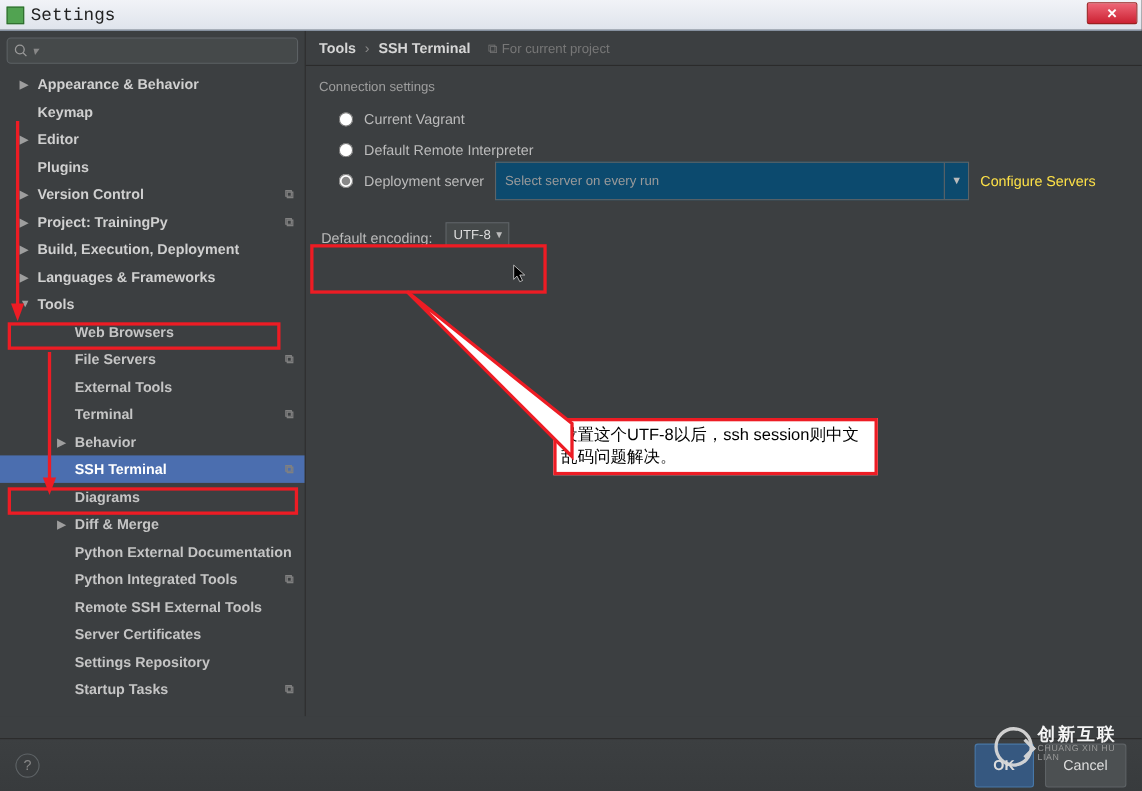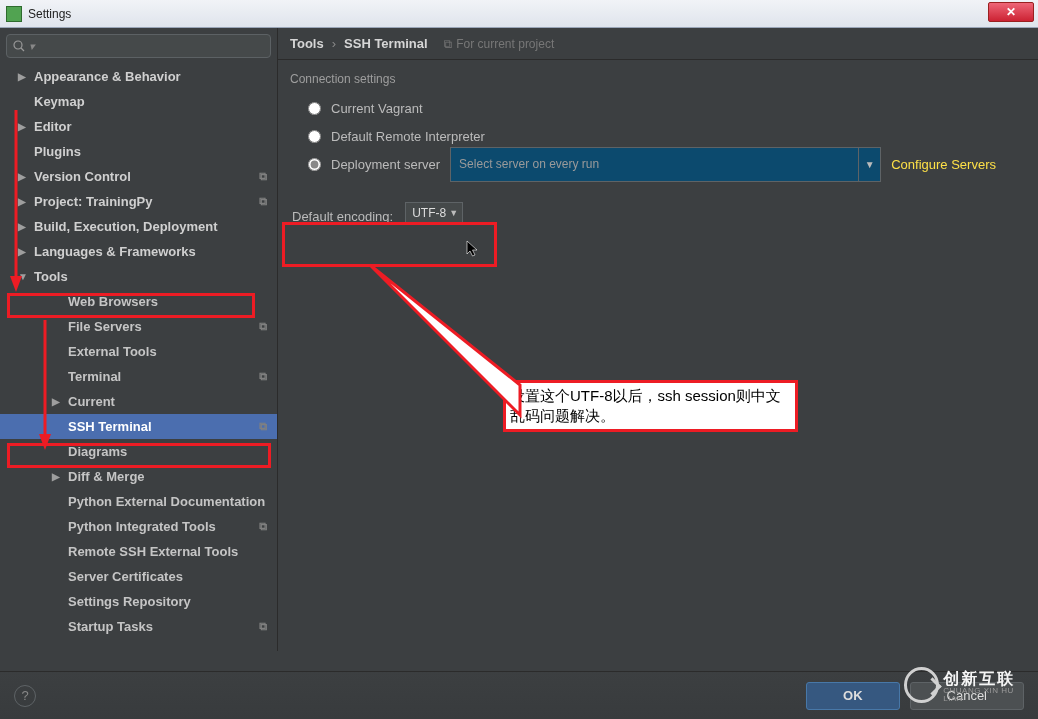--- a/index.html
+++ b/index.html
@@ -1,21 +1,21 @@
 <!DOCTYPE html>
 <html><head>
 <meta charset="utf-8">
 <style>
   * { margin:0; padding:0; box-sizing:border-box; font-family:"Segoe UI", Arial, sans-serif; }
   body { background:#3c3f41; width:1038px; height:719px; overflow:hidden; position:relative; }
 
   
   .titlebar { height:28px; background:linear-gradient(#f1f3f7,#dfe4ec); display:flex; align-items:center; padding:0 6px; border-bottom:1px solid #9aa6b8; position:relative; }
   .titlebar .appicon { width:16px; height:16px; background:#51a351; border:1px solid #2e6b2e; margin-right:6px; }
-  .titlebar .title { font-size:12px; color:#222; }
+  .titlebar .title { font-size:16px; color:#222;font-family:Liberation Mono, monospace; }
   .titlebar .close { position:absolute; right:4px; top:2px; width:46px; height:20px; background:linear-gradient(#e67,#c23); border:1px solid #9a2020; border-radius:2px; display:flex; align-items:center; justify-content:center; color:#fff; font-size:12px; font-weight:bold; }
 
   
   .content { display:flex; height:623px; }
 
   
   .sidebar { width:278px; background:#3c3f41; border-right:1px solid #2b2b2b; display:flex; flex-direction:column; }
   .searchbox { margin:6px; height:24px; background:#45494a; border:1px solid #5c6164; border-radius:4px; display:flex; align-items:center; padding:0 6px; color:#aaa; font-size:12px; }
   .searchbox svg { margin-right:4px; }
   .tree { flex:1; overflow:auto; font-size:13px; color:#c5c5c5; }
@@ -53,26 +53,26 @@
   .hl-note  { left:503px; top:380px; width:295px; height:52px; background:#fff; }
   .note-text { position:absolute; left:510px; top:386px; width:280px; font-size:15px; color:#000; line-height:1.3; font-family:"Microsoft YaHei","SimSun",sans-serif; background:#fff; }
 
   
   .red-arrow { position:absolute; pointer-events:none; }
 
   
   .bottombar { position:absolute; left:0; right:0; bottom:0; height:48px; border-top:1px solid #2b2b2b; background:linear-gradient(#3c3f41,#383b3d); display:flex; align-items:center; padding:0 14px; justify-content:space-between; }
   .help { width:22px; height:22px; border-radius:50%; border:1px solid #5e6366; color:#888; display:flex; align-items:center; justify-content:center; font-size:13px; }
   .buttons { display:flex; gap:10px; align-items:center; }
-  .btn { height:28px; padding:0 36px; border-radius:3px; border:1px solid #5e6366; color:#ddd; font-size:13px; display:flex; align-items:center; cursor:pointer; }
+  .btn { height:40px; padding:0 16px; border-radius:3px; border:1px solid #5e6366; color:#ddd; font-size:13px; display:flex; align-items:center; cursor:pointer; }
   .btn.ok { background:#365880; border-color:#4878a8; font-weight:bold; }
   .btn.cancel { background:#4c5052; }
 
   
-  .watermark { position:absolute; right:4px; bottom:16px; width:130px; height:42px; display:flex; align-items:flex-end; gap:4px; opacity:0.95; }
+  .watermark { position:absolute; right:4px; bottom:16px; width:130px; height:42px; display:flex; align-items:flex-start; gap:4px; opacity:0.95; }
   .wm-circle { width:36px; height:36px; border:3px solid #d8d8d8; border-radius:50%; position:relative; }
   .wm-circle::after{ content:""; position:absolute; right:-3px; top:10px; width:10px; height:10px; border-right:3px solid #d8d8d8; border-top:3px solid #d8d8d8; transform:rotate(45deg); }
   .wm-text { font-family:"Microsoft YaHei",sans-serif; line-height:1; }
   .wm-text .cn { font-size:16px; color:#fff; font-weight:bold; letter-spacing:2px; }
   .wm-text .py { font-size:8px; color:#9e9e9e; letter-spacing:0.5px; }
 
   
   .cursor-ptr { position:absolute; left:466px; top:240px; color:#000; font-size:16px; pointer-events:none; }
 </style>
 </head>
@@ -146,21 +146,21 @@
           <span class="arrow"></span>
           <span>External Tools</span>
         </div>
         <div class="node child">
           <span class="arrow"></span>
           <span>Terminal</span>
           <span class="tag">⧉</span>
         </div>
         <div class="node child">
           <span class="arrow">▶</span>
-          <span>Current</span>
+          <span>Behavior</span>
         </div>
         <div class="node child selected">
           <span class="arrow"></span>
           <span>SSH Terminal</span>
           <span class="tag">⧉</span>
         </div>
         <div class="node child">
           <span class="arrow"></span>
           <span>Diagrams</span>
         </div>

